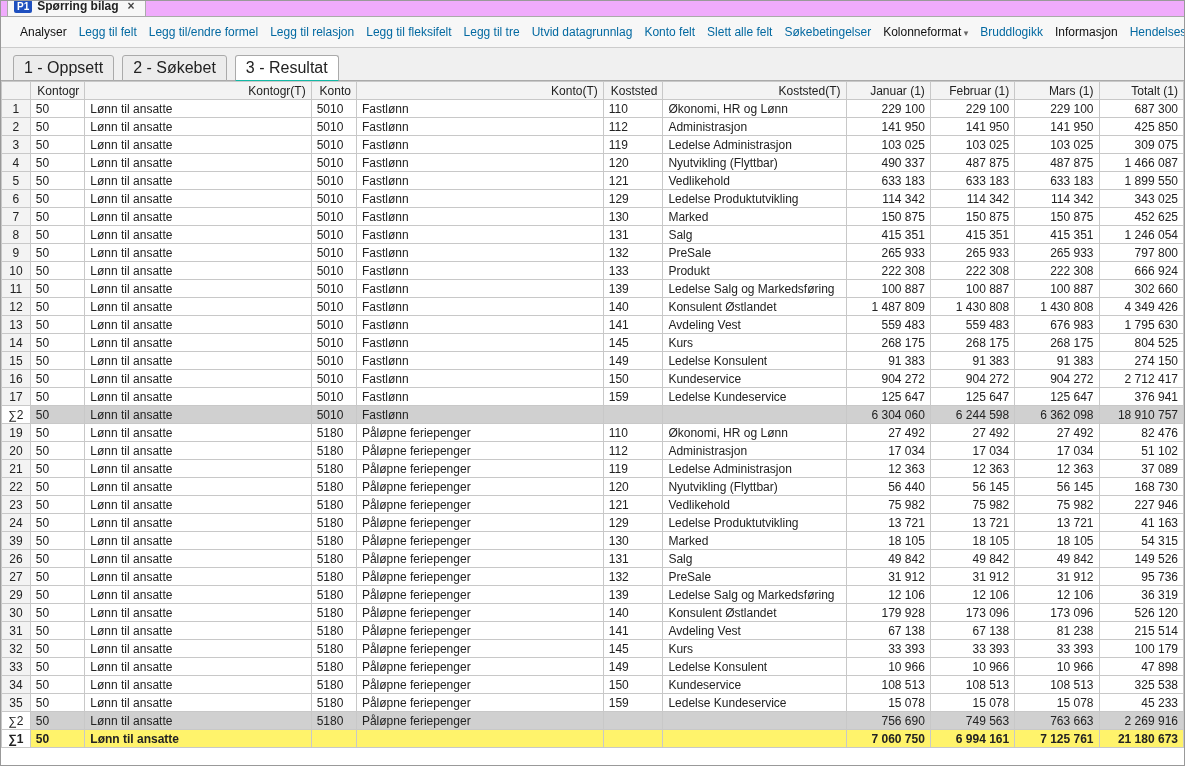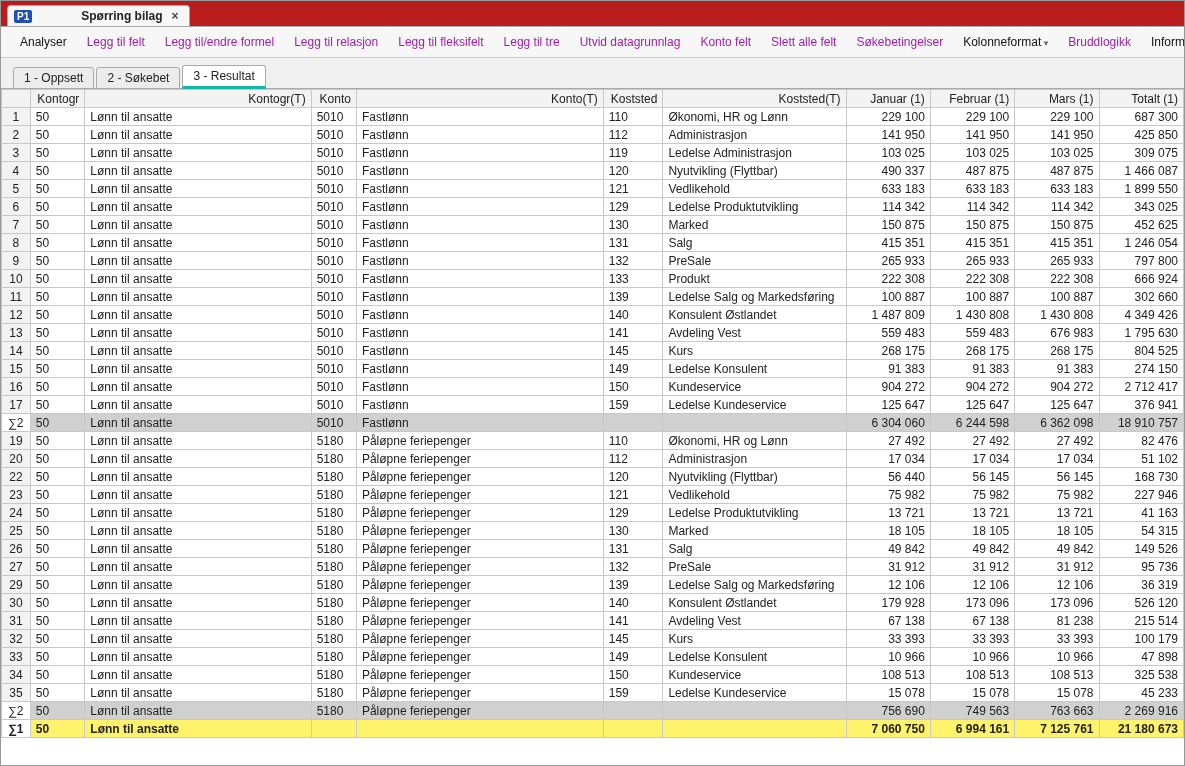--- a/index.html
+++ b/index.html
@@ -12,22 +12,22 @@
     height: 766px;
     overflow: hidden;
     border: 1px solid #999;
     display: flex;
     flex-direction: column;
   }
   
   .doc-tabs {
     display: flex;
     align-items: flex-end;
-    height: 26px;
-    background: #b91c1c;
+    height: 16px;
+    background: #f0abfc;
     padding-left: 6px;
     border-bottom: 1px solid #aaa;
   }
   .doc-tab {
     background: #f7f7f7;
     border: 1px solid #aaa;
     border-bottom: none;
     border-radius: 4px 4px 0 0;
     padding: 3px 10px 3px 6px;
     display: flex;
@@ -36,61 +36,61 @@
     font-size: 12px;
   }
   .doc-tab .p1 {
     background: #1e4fbf;
     color: #fff;
     font-weight: bold;
     font-size: 10px;
     padding: 1px 3px;
     border-radius: 2px;
   }
-  .doc-tab .title { font-weight: bold; margin-left: 44px; }
+  .doc-tab .title { font-weight: bold; }
   .doc-tab .close { color: #444; font-weight: bold; cursor: pointer; margin-left:4px;}
   
   .menubar {
     display: flex;
-    gap: 10px;
+    gap: 2px;
     padding: 6px 8px 6px 14px;
     background: #f7f7f7;
     border-bottom: 1px solid #ccc;
     white-space: nowrap;
     overflow: hidden;
   }
   .menubar span {
-    color: #a21caf;
+    color: #0369a1;
     padding: 2px 5px;
     cursor: default;
   }
   .menubar span.active { color: #111; }
   .menubar span.dd::after { content:" ▾"; font-size:9px; color:#666; }
   
   .subtabs {
     display: flex;
     align-items: flex-end;
     padding: 6px 0 0 12px;
     background: #f0f0f0;
   }
   .subtab {
     border: 1px solid #aaa;
     background: #ececec;
     padding: 3px 10px;
-    margin-right: 2px;
+    margin-right: 8px;
     border-top-left-radius: 3px;
     border-top-right-radius: 3px;
     cursor: pointer;
-    font-size: 12px;
+    font-size: 16px;
     position: relative;
     top: 1px;
   }
   .subtab.active {
     background: #fff;
-    border-bottom: 3px solid #14b8a6;
+    border-bottom: 1px solid #14b8a6;
   }
   
   .grid-wrap {
     flex: 1;
     border-top: 1px solid #aaa;
     background: #fff;
     overflow: auto;
   }
   table {
     border-collapse: collapse;
@@ -449,20 +449,33 @@
           <td>5180</td>
           <td>Påløpne feriepenger</td>
           <td>112</td>
           <td>Administrasjon</td>
           <td class="num">17 034</td>
           <td class="num">17 034</td>
           <td class="num">17 034</td>
           <td class="num">51 102</td>
         </tr>
         <tr>
+          <td class="rownum">21</td>
+          <td>50</td>
+          <td>Lønn til ansatte</td>
+          <td>5180</td>
+          <td>Påløpne feriepenger</td>
+          <td>119</td>
+          <td>Ledelse Administrasjon</td>
+          <td class="num">12 363</td>
+          <td class="num">12 363</td>
+          <td class="num">12 363</td>
+          <td class="num">37 089</td>
+        </tr>
+        <tr>
           <td class="rownum">22</td>
           <td>50</td>
           <td>Lønn til ansatte</td>
           <td>5180</td>
           <td>Påløpne feriepenger</td>
           <td>120</td>
           <td>Nyutvikling (Flyttbar)</td>
           <td class="num">56 440</td>
           <td class="num">56 145</td>
           <td class="num">56 145</td>
@@ -488,21 +501,21 @@
           <td>5180</td>
           <td>Påløpne feriepenger</td>
           <td>129</td>
           <td>Ledelse Produktutvikling</td>
           <td class="num">13 721</td>
           <td class="num">13 721</td>
           <td class="num">13 721</td>
           <td class="num">41 163</td>
         </tr>
         <tr>
-          <td class="rownum">25</td>
+          <td class="rownum">39</td>
           <td>50</td>
           <td>Lønn til ansatte</td>
           <td>5180</td>
           <td>Påløpne feriepenger</td>
           <td>130</td>
           <td>Marked</td>
           <td class="num">18 105</td>
           <td class="num">18 105</td>
           <td class="num">18 105</td>
           <td class="num">54 315</td>

